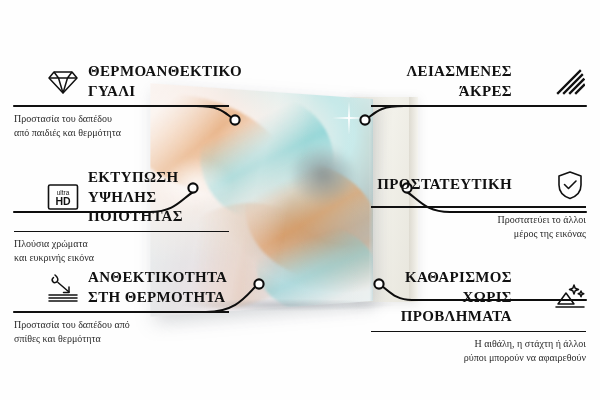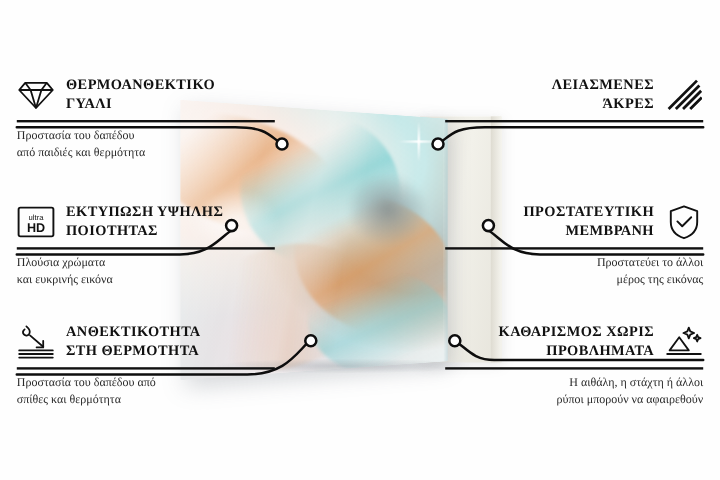--- a/index.html
+++ b/index.html
@@ -77,25 +77,25 @@
   #connectors { position:absolute; inset:0; width:600px; height:400px; pointer-events:none; }
 
   
   .feature { position:absolute; width:215px; }
   .feature.left  { left:14px; text-align:left; }
   .feature.right { right:14px; text-align:right; }
 
   .f-head { display:flex; align-items:center; gap:9px; min-height:34px; }
   .feature.right .f-head { flex-direction:row-reverse; }
 
-  .f-icon { width:32px; height:30px; flex:0 0 32px; display:flex; align-items:center; justify-content:center; }
+  .f-icon { width:32px; height:30px; flex:0 0 32px; display:flex; align-items:center; justify-content:center;margin-left:33px; }
   .f-icon svg { display:block; }
 
   .f-title {
-    font-size:12px; font-weight:700; letter-spacing:.35px; color:#111;
+    font-size:15px; font-weight:700; letter-spacing:.35px; color:#111;
     line-height:1.30; text-transform:uppercase;
   }
   .f-rule { height:1.6px; background:#111; margin-top:4px; width:100%; }
   .f-desc { font-size:10px; line-height:1.42; color:#2a2a2a; margin-top:5px; }
 
   .r1 { top:62px; } .r2 { top:168px; } .r3 { top:268px; }
 </style>
 </head>
 <body>
 
@@ -232,21 +232,20 @@
       <div class="f-icon">
         <svg width="28" height="30" viewBox="0 0 28 30">
           <g fill="none" stroke="#111" stroke-width="1.6" stroke-linejoin="round" stroke-linecap="round">
             <path d="M14 2L25 6v9c0 7-5 11.5-11 13.5C8 26.5 3 22 3 15V6z"></path>
             <path d="M8.5 14.5l4 4L20 11"></path>
           </g>
         </svg>
       </div>
       <div class="f-title">
         <div>ΠΡΟΣΤΑΤΕΥΤΙΚΗ</div>
-        <div>ΜΕΜΒΡΑΝΗ</div>
       </div>
     </div>
     <div class="f-rule"></div>
     <div class="f-desc">
       <div>Προστατεύει το άλλοι</div>
       <div>μέρος της εικόνας</div>
     </div>
   </div>
 
   <div class="feature right r3">

